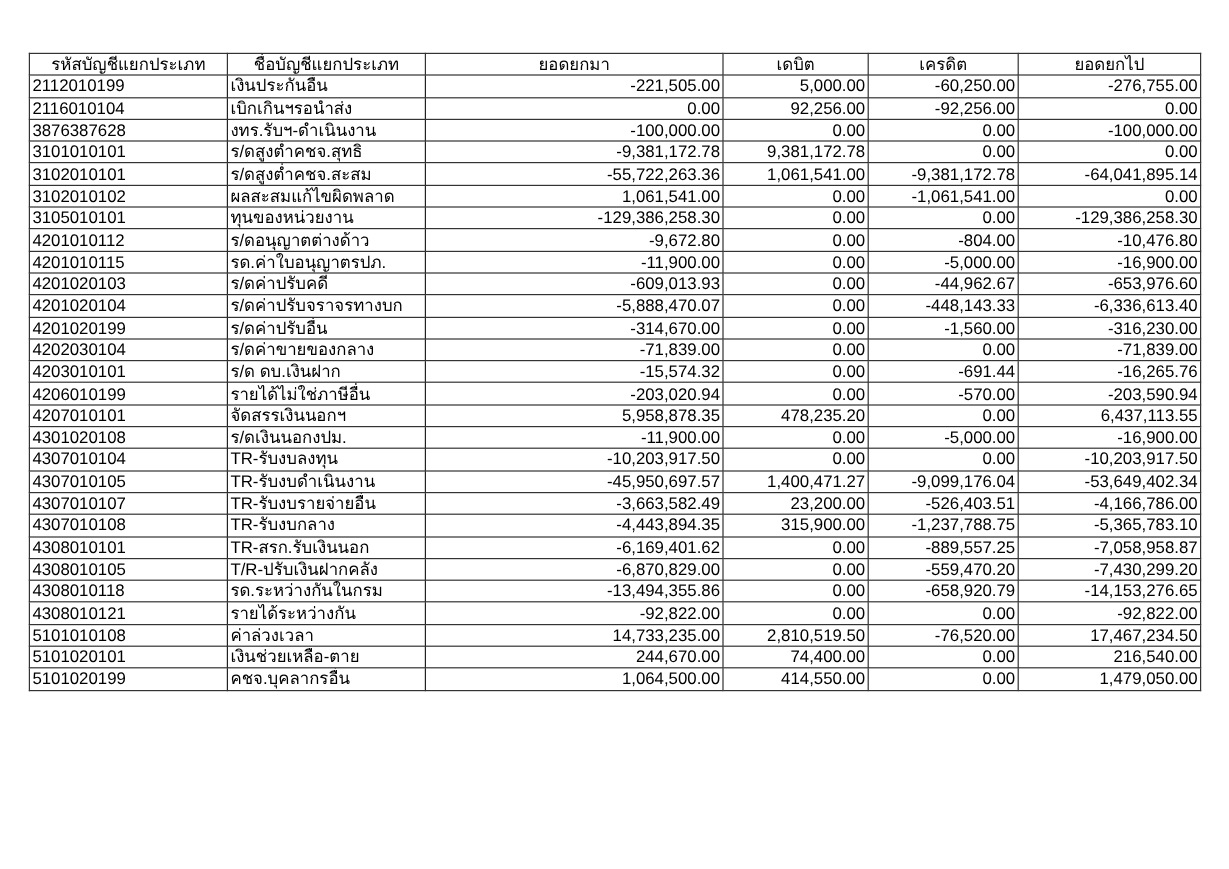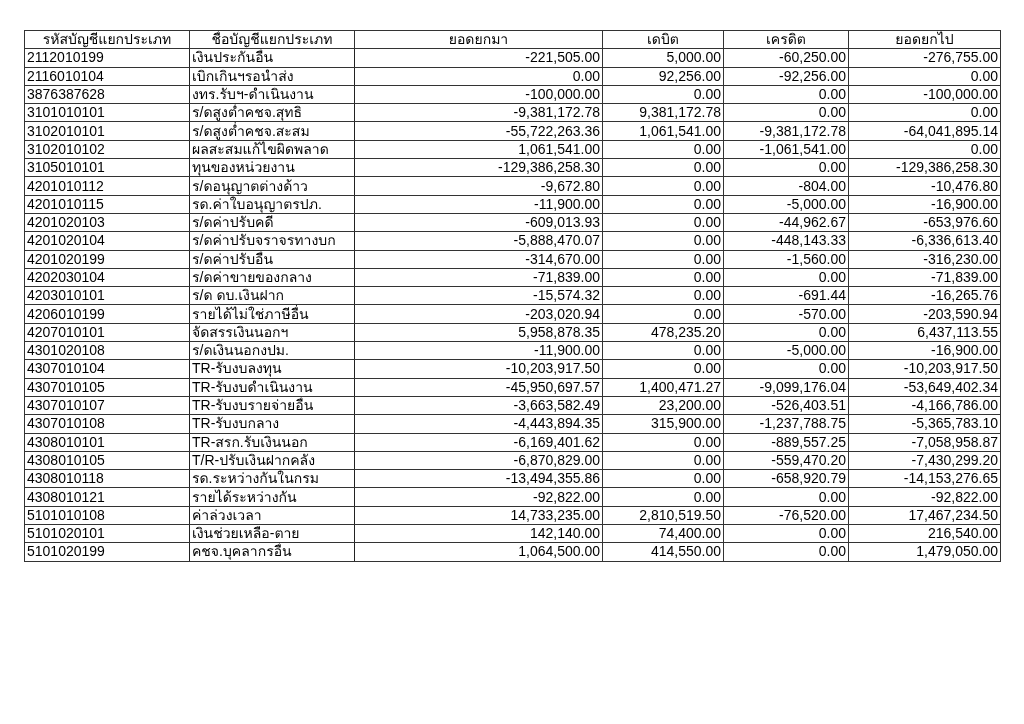--- a/index.html
+++ b/index.html
@@ -11,21 +11,21 @@
       width: 1024px;
       height: 724px;
       position: relative;
       overflow: hidden;
       font-family: "Liberation Sans", "DejaVu Sans", sans-serif;
       color: #000;
     }
     .sheet {
       position: absolute;
       left: 24px;
-      top: 30px;
+      top: 44px;
       width: 976px;
     }
     table {
       border-collapse: collapse;
       table-layout: fixed;
       width: 976px;
       font-size: 14px;
     }
     col.c-code { width: 165px; }
     col.c-name { width: 165px; }
@@ -279,21 +279,21 @@
           <td class="code">5101010108</td>
           <td class="name">ค่าล่วงเวลา</td>
           <td class="num">14,733,235.00</td>
           <td class="num">2,810,519.50</td>
           <td class="num">-76,520.00</td>
           <td class="num">17,467,234.50</td>
         </tr>
         <tr>
           <td class="code">5101020101</td>
           <td class="name">เงินช่วยเหลือ-ตาย</td>
-          <td class="num">142,140.00</td>
+          <td class="num">244,670.00</td>
           <td class="num">74,400.00</td>
           <td class="num">0.00</td>
           <td class="num">216,540.00</td>
         </tr>
         <tr>
           <td class="code">5101020199</td>
           <td class="name">คชจ.บุคลากรอื่น</td>
           <td class="num">1,064,500.00</td>
           <td class="num">414,550.00</td>
           <td class="num">0.00</td>

